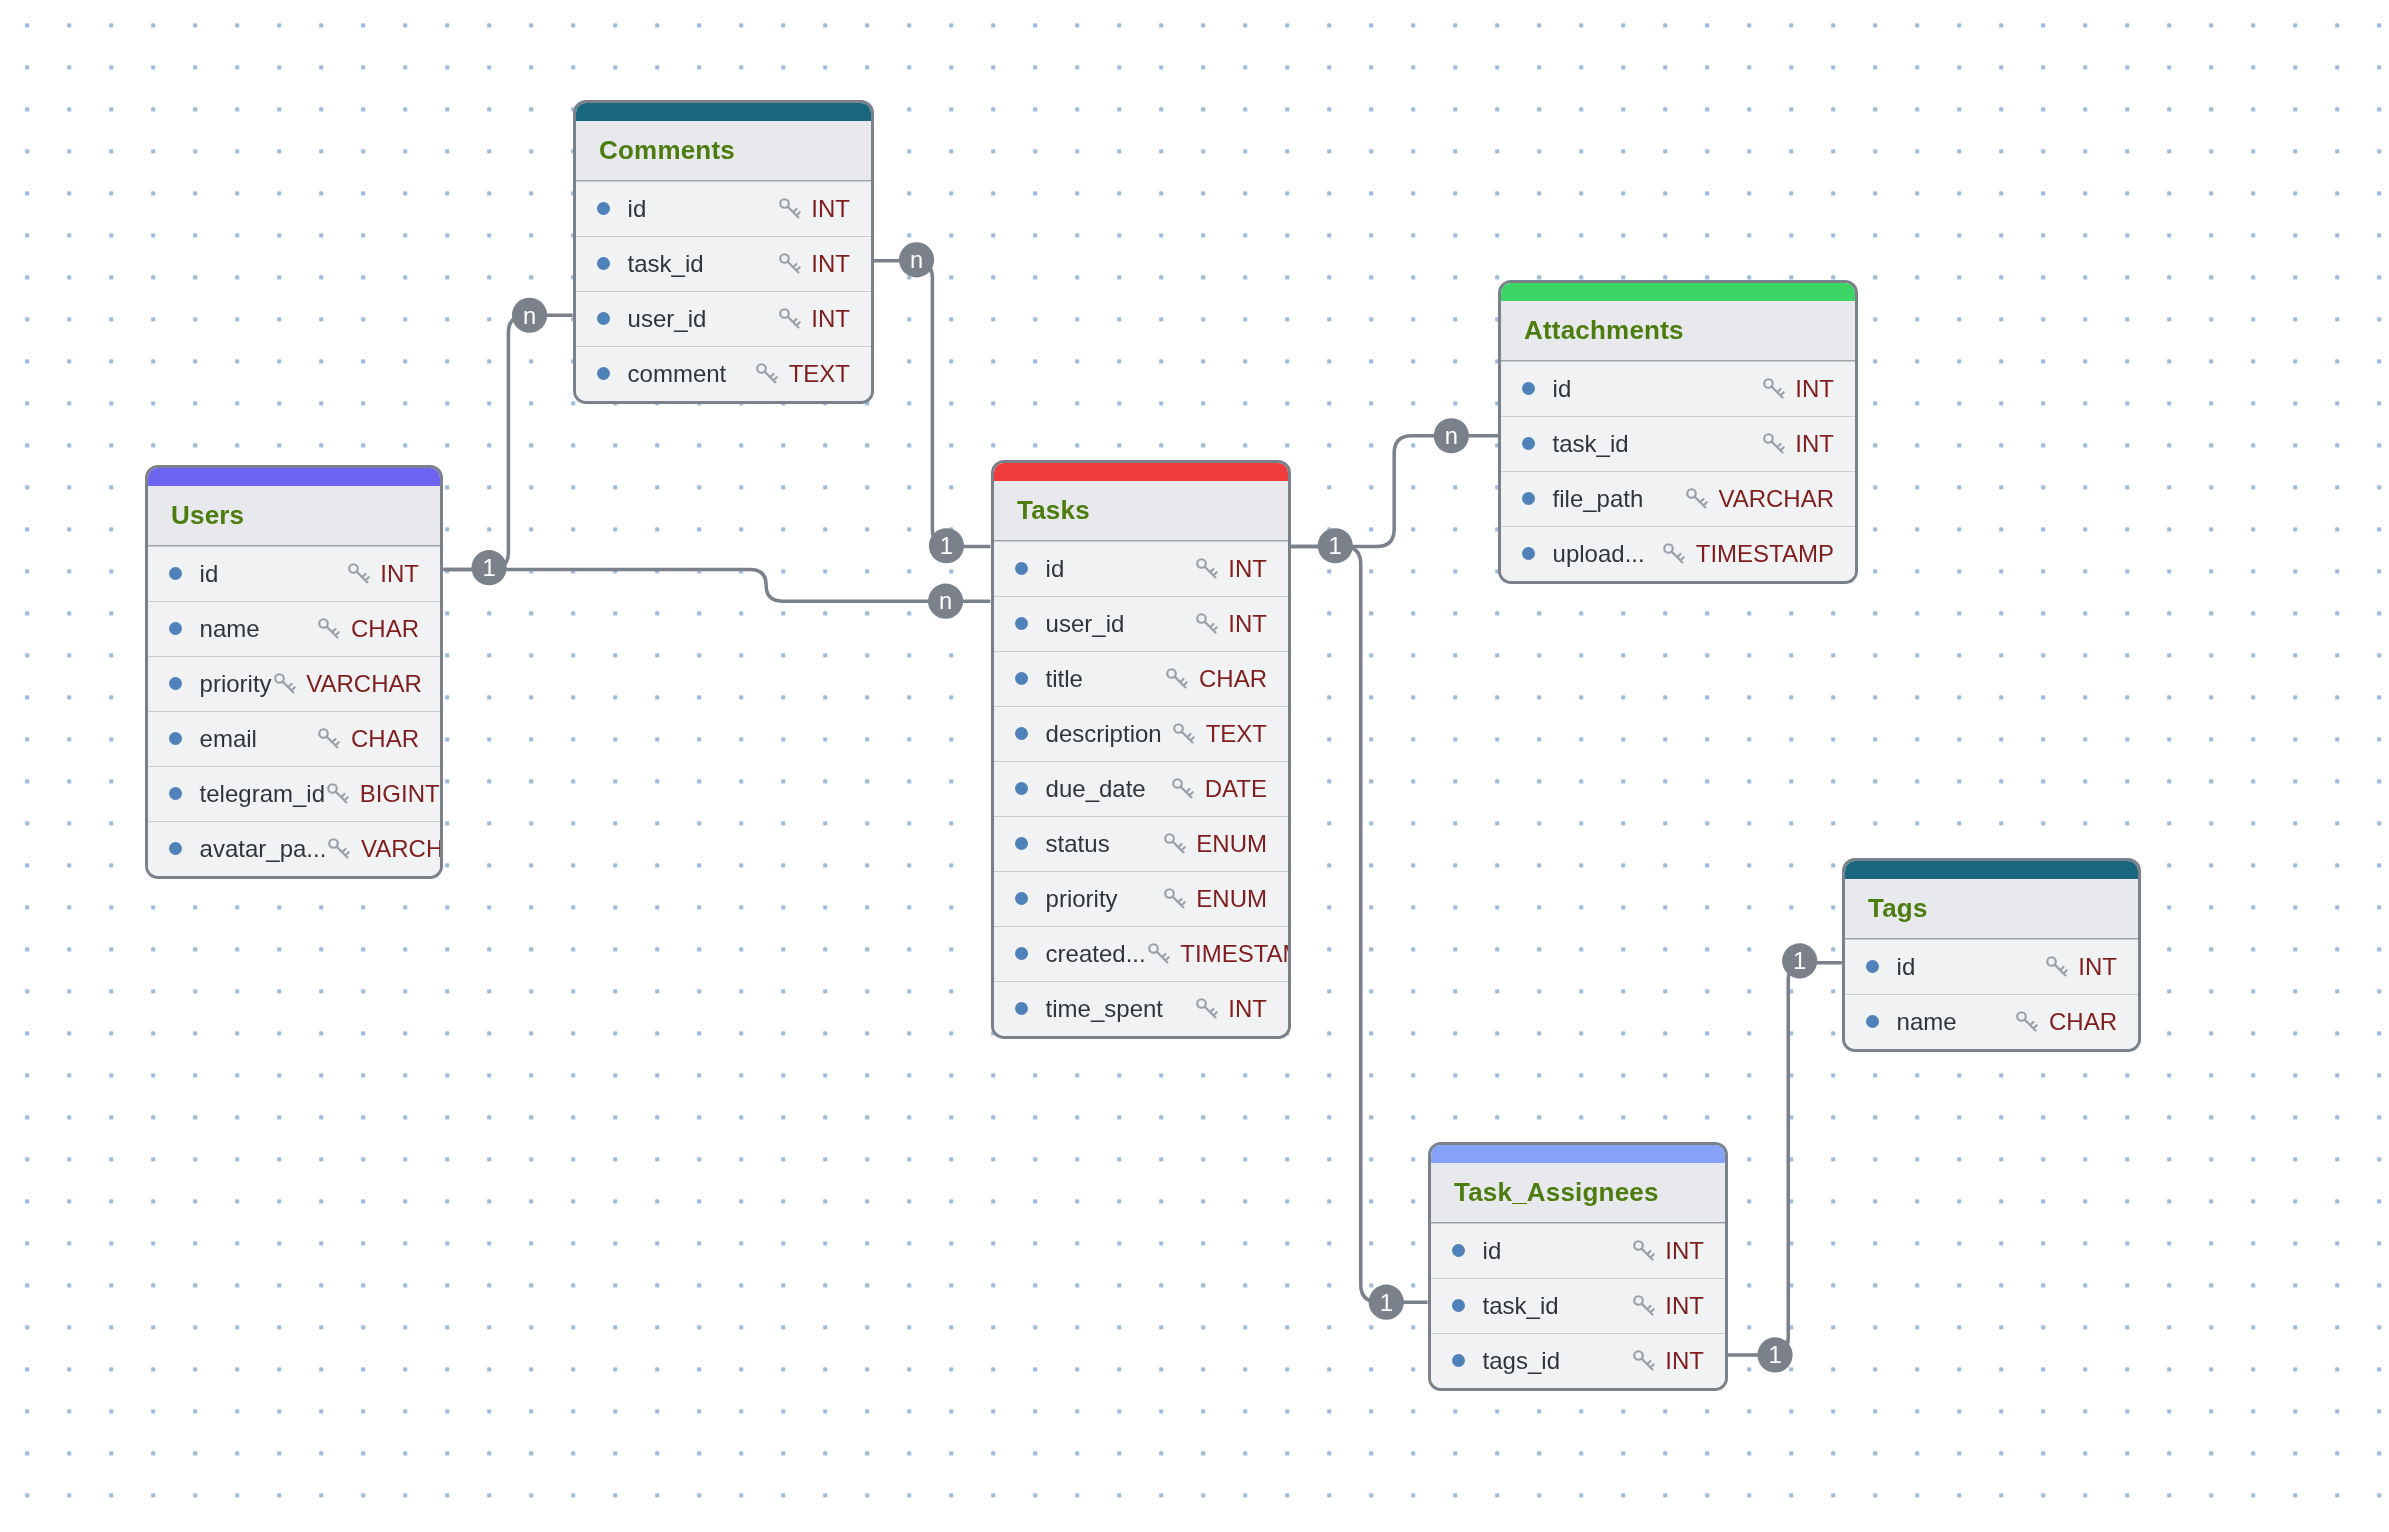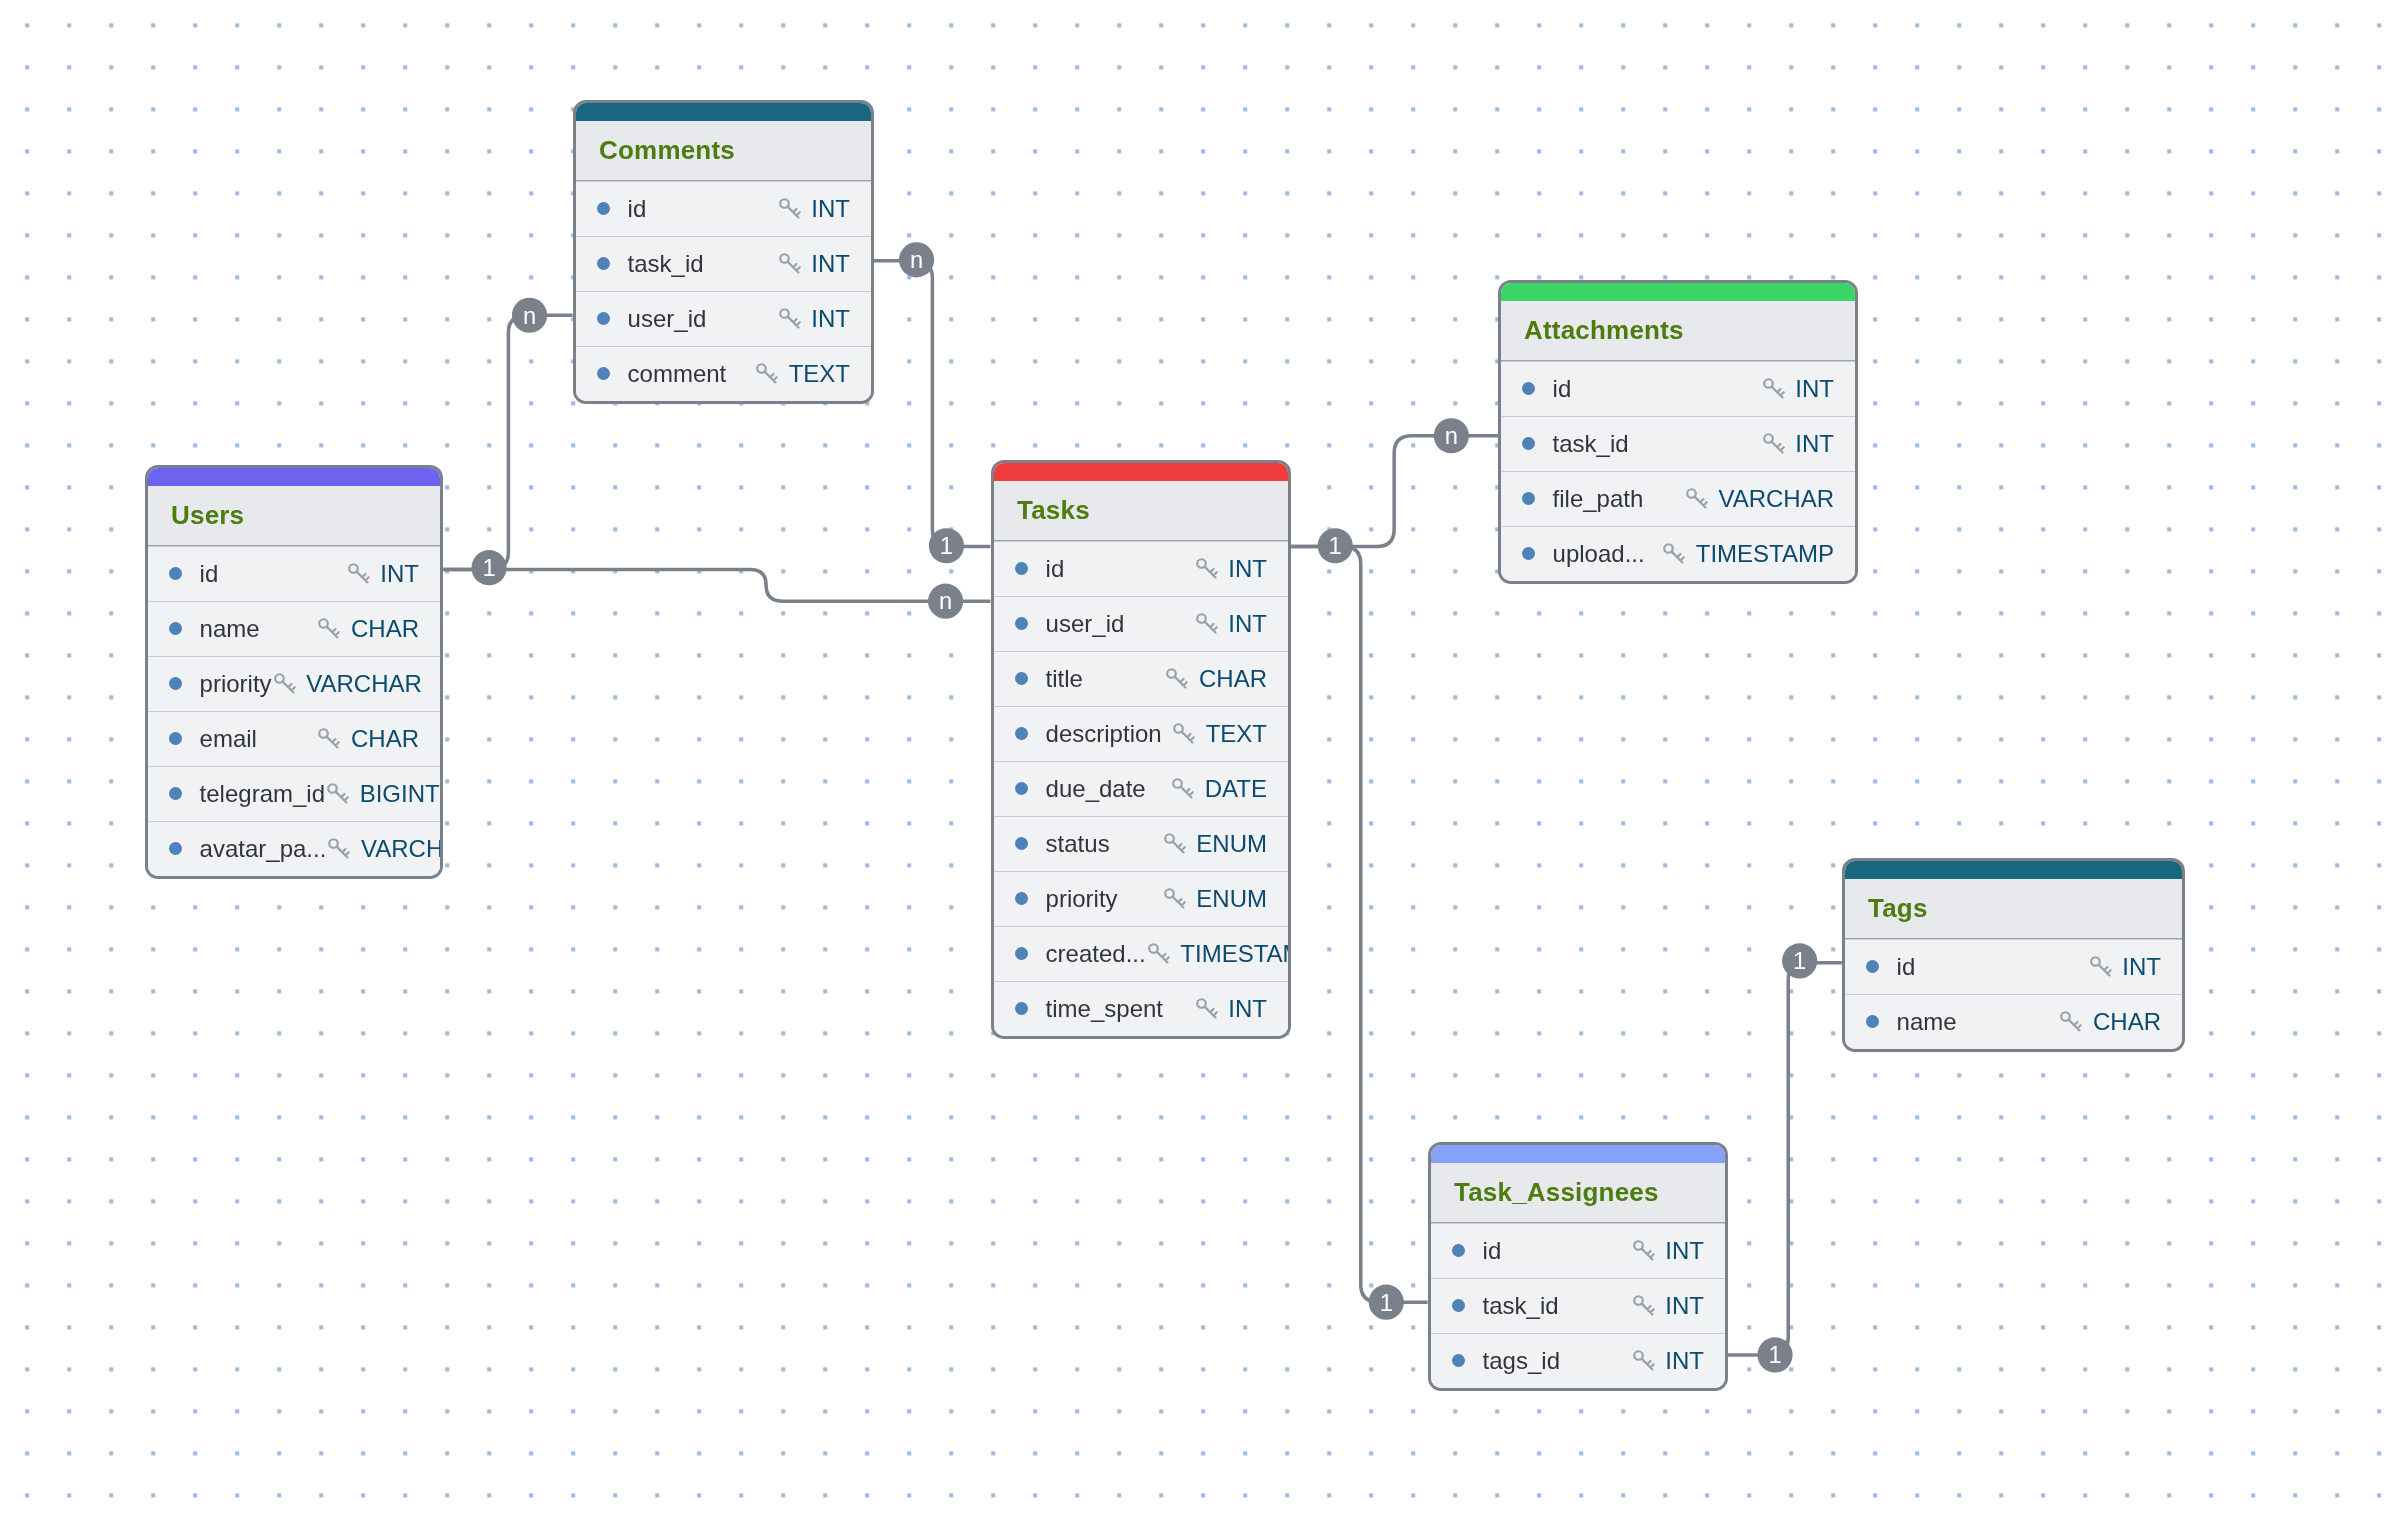--- a/index.html
+++ b/index.html
@@ -43,21 +43,21 @@
     background:#F1F2F4;
   }
   .db-row:first-of-type{border-top:none;}
   .f-bullet{
     width:13px;height:13px;border-radius:50%;
     background:#4E82B8;flex:0 0 auto;margin-right:17.6px;
   }
   .f-name{font-size:24px;color:#30353B;white-space:nowrap;}
   .f-type{
     margin-left:auto;display:flex;align-items:center;gap:9.7px;
-    font-size:24px;color:#0c4a6e;white-space:nowrap;
+    font-size:24px;color:#7f1d1d;white-space:nowrap;
   }
   .key-icon{flex:0 0 auto;display:inline-flex;}
   .key-icon svg{stroke:#9AA1A9;}
 </style>
 </head>
 <body>
 
 <div id="canvas">
   <svg id="wires" viewBox="0 0 2716 1742" xmlns="http://www.w3.org/2000/svg">
       <path class="wire" d="M 504 647 L 558 647 Q 578 647 578 627 L 578 378 Q 578 358 598 358 L 651 358"></path>
@@ -403,21 +403,21 @@
       <span class="key-icon" hidden="">
         <svg width="25" height="25" viewBox="0 0 24 24" fill="none" stroke-width="2.1" stroke-linecap="round" stroke-linejoin="round">
           <circle cx="7.2" cy="7.2" r="4.1"></circle>
           <path d="M10.2 10.2 L20.6 20.6 M15.6 15.6 l3.1 -3.1 M18.7 18.7 l3.1 -3.1"></path>
         </svg>
       </span>
       <span>TIMESTAMP</span>
     </span>
   </div>
     </div>
-    <div class="db-table" style="left: 1842px; top: 858px; width: 343px;">
+    <div class="db-table" style="left: 1842px; top: 858px; width: 299px;">
     <div class="db-strip" style="background: rgb(25, 103, 127);"></div>
     <div class="db-title">
       <span>Tags</span>
     </div>
   <div class="db-row">
     <span class="f-bullet"></span>
     <span class="f-name">id</span>
     <span class="f-type">
       <span class="key-icon">
         <svg width="25" height="25" viewBox="0 0 24 24" fill="none" stroke-width="2.1" stroke-linecap="round" stroke-linejoin="round">

